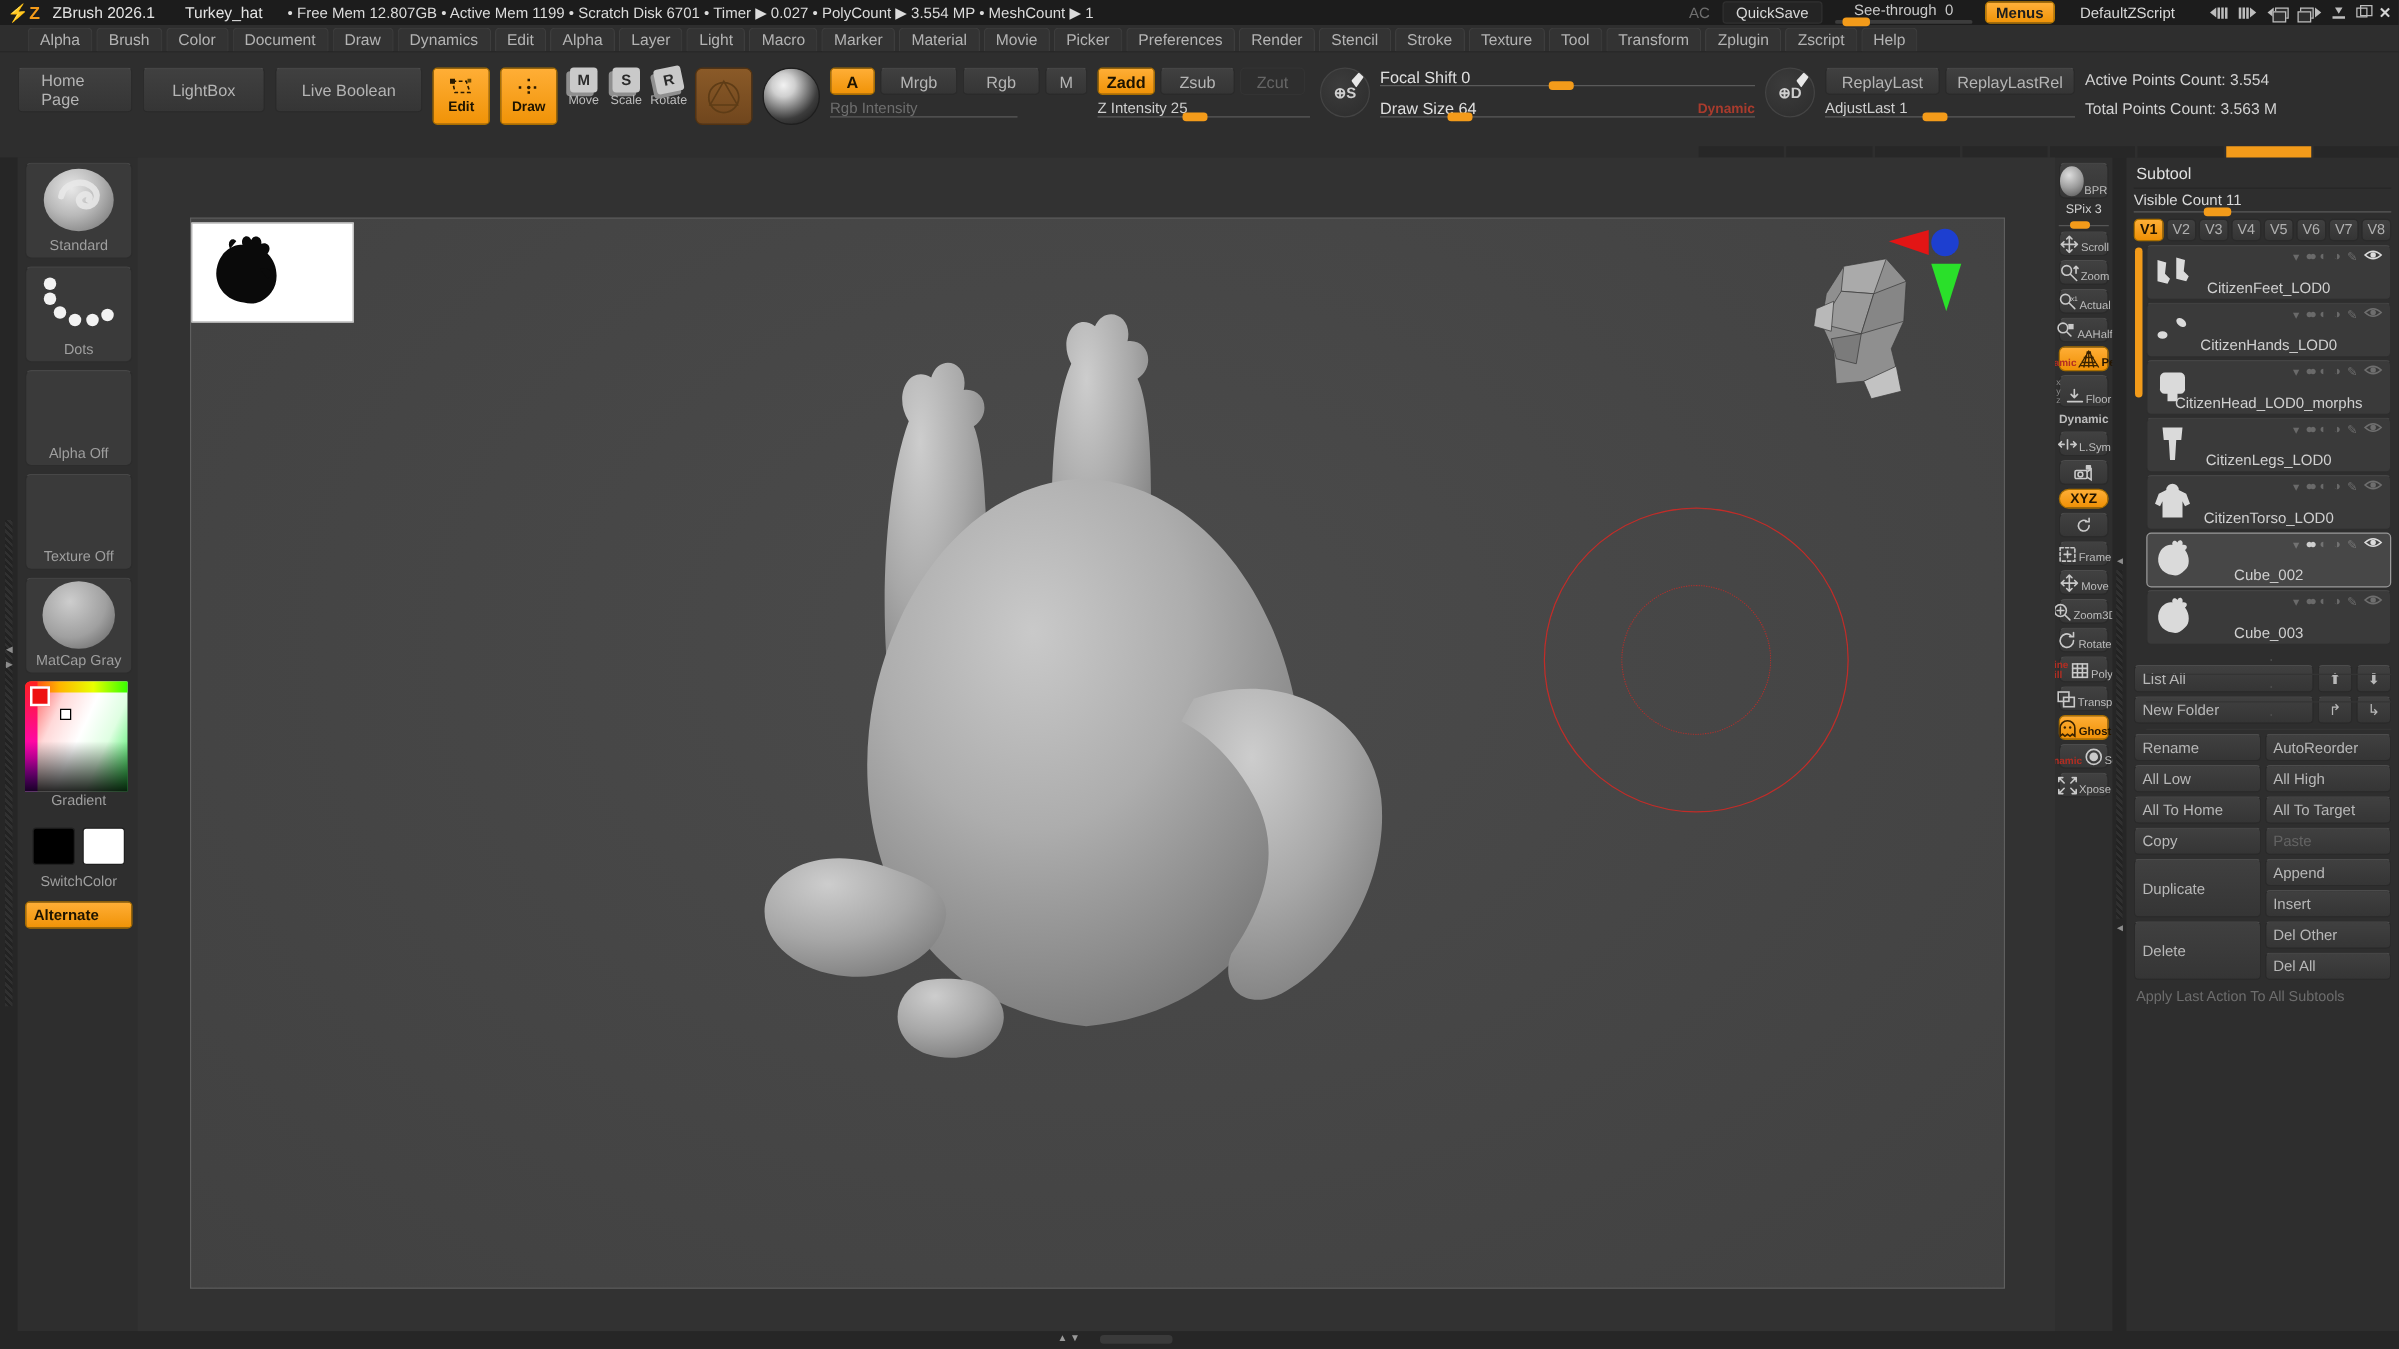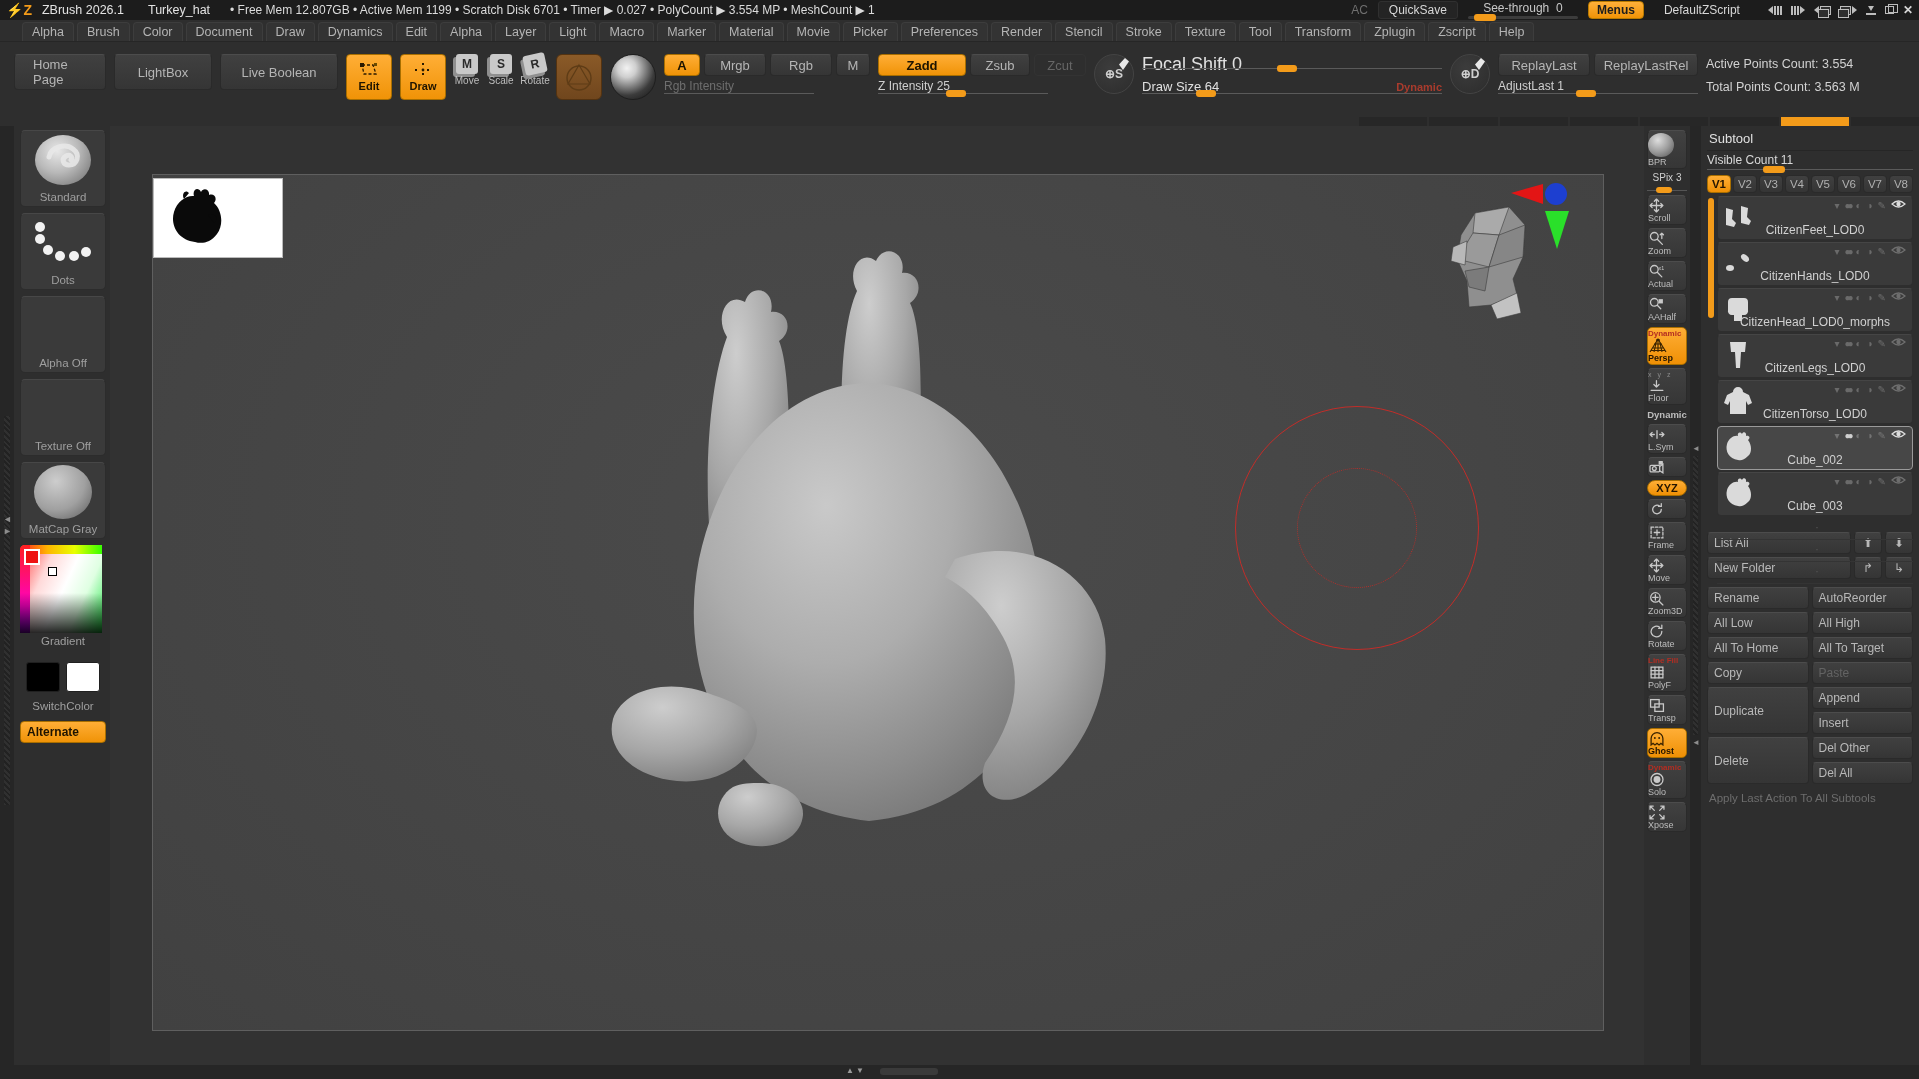--- a/index.html
+++ b/index.html
@@ -99,21 +99,21 @@
   .tool-preview { position:absolute; left:0px; top:3px; width:130px; height:80px; background:#fff; border:1px solid #bbb; display:flex; align-items:center; padding-left:10px; }
   .brush-circle { position:absolute; border-radius:50%; pointer-events:none; }
   .bc-outer { left:1082px; top:231px; width:244px; height:244px; border:1.5px solid rgba(215,40,35,.85); }
   .bc-inner { left:1144px; top:293px; width:120px; height:120px; border:1px dotted rgba(215,40,35,.7); }
   .nav-gizmo { position:absolute; right:28px; top:6px; }
   .turkey { position:absolute; left:430px; top:52px; }
 
   
   .right-shelf { width:46px; background:#2e2e2e; padding:4px 3px; display:flex; flex-direction:column; align-items:center; gap:3px; overflow:hidden; }
   .rs-item { width:40px; border-radius:5px; background:linear-gradient(#414141,#363636); border:1px solid #2a2a2a; border-top-color:#4c4c4c;
-             display:flex; flex-direction:column; align-items:flex-start; justify-content:center; padding:2px 0 1px; color:#c2c2c2; }
+             display:flex; flex-direction:row; align-items:flex-end; justify-content:center; padding:2px 0 1px; color:#c2c2c2; }
   .rs-item .lab { font-size:9px; color:#bdbdbd; line-height:10px; }
   .rs-item .banner { font-size:8px; font-weight:bold; color:#b32d22; line-height:8px; }
   .rs-item.on { background:linear-gradient(#ffae36,#ef9005); border-color:#a86e00; }
   .rs-item.on .lab { color:#241500; font-weight:bold; }
   .rs-item svg { display:block; }
   .rs-sphere { width:26px; height:24px; border-radius:50%; background:radial-gradient(circle at 38% 30%, #dedede, #9d9d9d 50%, #5f5f5f 90%); }
   .rs-slider { width:40px; position:relative; height:20px; }
   .rs-slider .lab { font-size:10px; color:#d0d0d0; text-align:center; display:block; }
   .rs-slider .track { position:absolute; left:0; right:0; bottom:1px; height:1px; background:#555; }
   .rs-slider .handle { position:absolute; bottom:-1px; left:9px; width:16px; height:6px; border-radius:3px; background:#f39b1a; }
@@ -289,36 +289,36 @@
       <span class="btn mode-btn" style="width:34px">M</span>
     </span>
     <span class="slider dim" style="width:150px">
       <span class="lab">Rgb Intensity</span>
       <span class="track"></span>
     </span>
   </span>
 
   <span class="shelf-col">
     <span class="shelf-row">
-      <span class="btn on mode-btn" style="width:88px">Zadd</span>
+      <span class="btn on mode-btn" style="width:46px">Zadd</span>
       <span class="btn mode-btn" style="width:60px">Zsub</span>
       <span class="btn dim mode-btn" style="width:52px;background:none;border-color:#333">Zcut</span>
     </span>
     <span class="slider" style="width:170px">
       <span class="lab">Z Intensity 25</span>
       <span class="track"></span>
       <span class="handle" style="left:40%"></span>
     </span>
   </span>
 
   <span class="sbrush">⊕S</span>
 
   <span class="shelf-col" style="width:300px">
     <span class="slider" style="width:300px">
-      <span class="lab" style="font-size:18px;color:#e0e0e0">Focal Shift 0</span>
+      <span class="lab" style="font-size:13px;color:#e0e0e0">Focal Shift 0</span>
       <span class="track"></span>
       <span class="handle" style="left:45%"></span>
     </span>
     <span class="slider" style="width:300px;margin-top:6px">
       <span class="lab" style="font-size:13px;color:#e0e0e0">Draw Size 64</span>
       <span class="dynamic-red" style="position:absolute;right:0;top:2px">Dynamic</span>
       <span class="track"></span>
       <span class="handle" style="left:18%"></span>
     </span>
   </span>

